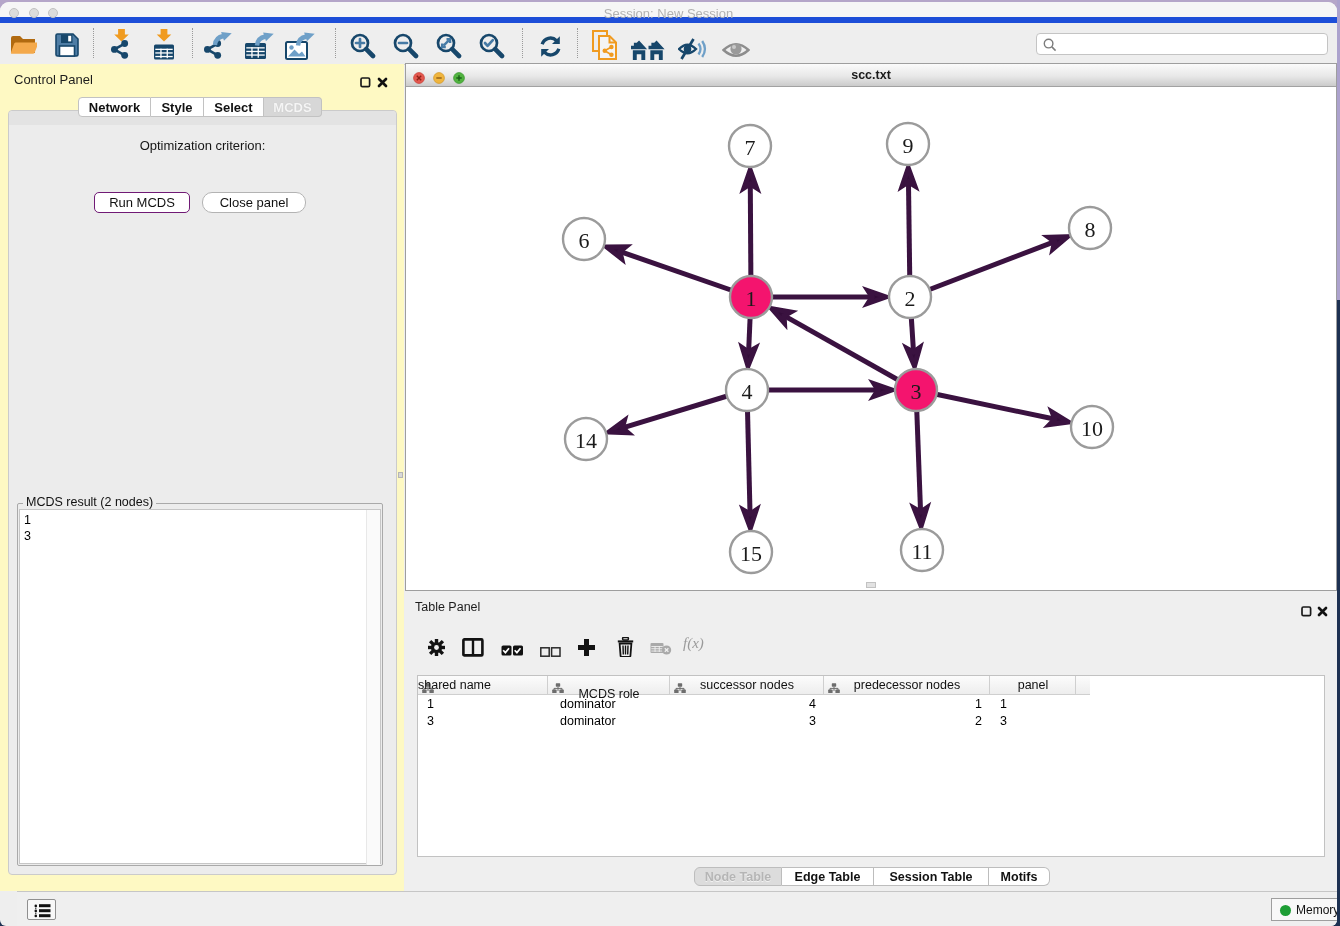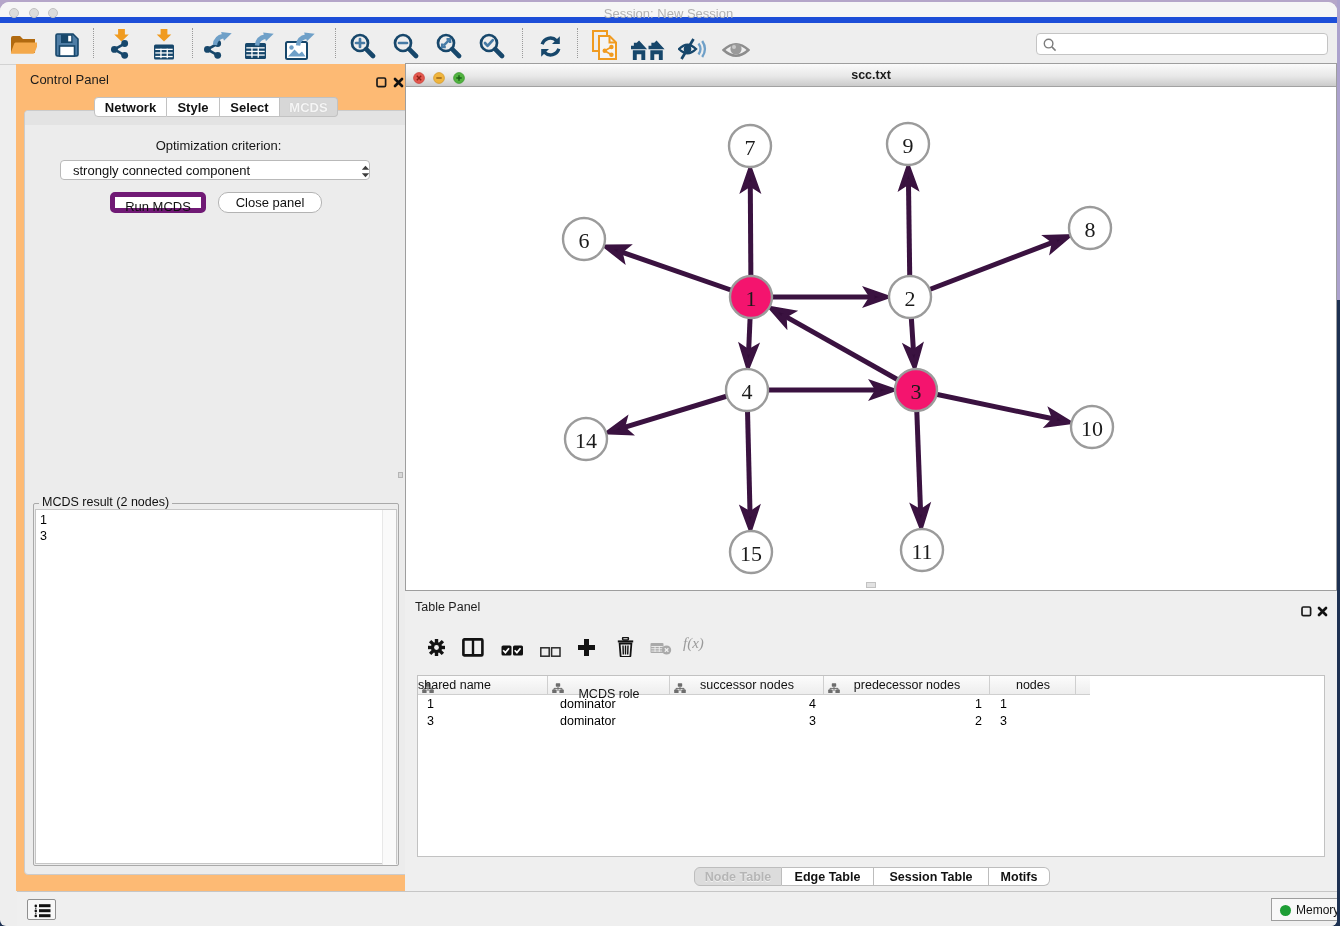--- a/index.html
+++ b/index.html
@@ -6,21 +6,21 @@
 .abs{position:absolute;}
 #backdrop-top{left:0;top:0;width:1340px;height:14px;background:#b5a6c9;}
 #backdrop-right{right:0;top:0;width:3px;height:300px;background:#aca2cd;}
 #win{left:0;top:2px;width:1337px;height:924px;background:#eeeeee;border-radius:9px 9px 6px 6px;overflow:hidden;}
 #titlebar{left:0;top:0;width:100%;height:21px;background:#f6f6f6;border-bottom:6px solid #1d4ed8;}
 .tl{position:absolute;top:6px;width:10px;height:10px;border-radius:50%;background:#dcdcdc;border:1px solid #c2c2c2;}
 #wtitle{width:100%;text-align:center;top:4px;font-size:13px;color:#b2b2b2;}
 #toolbar{left:0;top:21px;width:100%;height:42px;background:#eeeeee;border-bottom:1px solid #d2d2d2;}
 .tsep{position:absolute;top:5px;height:30px;width:0;border-left:1px dotted #9a9a9a;}
 #searchbox{left:1036px;top:10px;width:292px;height:22px;background:#fff;border:1px solid #c4c4c4;border-radius:4px;}
-#cpanel{left:0;top:62px;width:404px;height:827px;background:#fdba74;margin-left:16px;}
+#cpanel{left:0;top:62px;width:404px;height:827px;background:#fef9c3;}
 #cptitle{left:14px;top:8px;font-size:13px;color:#1c1c1c;}
 #tabpane{left:8px;top:46px;width:389px;height:765px;border:1px solid #cbcbcb;border-radius:4px;background:#ececec;}
 #tabstrip{left:9px;top:47px;width:387px;height:14px;background:#e3e3e3;border-radius:4px 4px 0 0;}
 .tab{position:absolute;top:33px;height:20px;font-size:13px;font-weight:700;color:#111;background:#fff;border:1px solid #c2c2c2;text-align:center;line-height:19px;}
 #netwin{left:405px;top:61px;width:932px;height:528px;border:1px solid #9e9e9e;background:#fff;}
 #nettitle{left:0;top:0;width:100%;height:23px;background:linear-gradient(#fbfbfb,#e8e8e8 55%,#cbcbcb);border-bottom:1px solid #a2a2a2;}
 #netname{width:100%;text-align:center;top:4px;font-size:12.5px;font-weight:700;color:#1a1a1a;}
 #tpanel{left:405px;top:589px;width:932px;height:300px;background:#efefef;}
 #tptitle{left:10px;top:9px;font-size:12.5px;color:#1c1c1c;}
 #ttoolbar{left:0px;top:40px;width:908px;height:34px;}
@@ -201,28 +201,21 @@
       <div class="abs" style="left:377px;top:10px;"><svg width="11" height="11" viewBox="0 0 11 11">
           <path d="M2,2 L9,9 M9,2 L2,9" stroke="#111" stroke-width="2.7" stroke-linecap="round"></path>
         </svg></div>
       <div class="abs" id="tabpane"></div>
       <div class="abs" id="tabstrip"></div>
       <div class="tab" style="left:78px;width:73px;border-radius:4px 0 0 4px;border-left:1px solid #c2c2c2;">Network</div>
       <div class="tab" style="left:151px;width:53px;border-left:none;">Style</div>
       <div class="tab" style="left:204px;width:60px;border-left:none;">Select</div>
       <div class="tab" style="left:264px;width:58px;background:#d7d7d7;color:#f5f5f5;border-radius:0 4px 4px 0;border-left:none;text-shadow:0 0 1px #bdbdbd;">MCDS</div>
       <div class="abs" style="left:8px;top:74px;width:389px;text-align:center;font-size:13px;color:#161616;">Optimization criterion:</div>
-      <div class="abs" style="left:44px;top:96px;width:310px;height:20px;background:#fff;border:1px solid #b9b9b9;border-radius:4px;">
-        <div class="abs" style="left:12px;top:2px;font-size:13px;color:#111;">strongly connected component</div>
-        <div class="abs" style="left:300px;top:3px;"><svg width="9" height="13" viewBox="0 0 9 13">
-            <path d="M4.5,0.8 L8.2,4.8 H0.8 z" fill="#3c3c3c"></path>
-            <path d="M4.5,12.2 L0.8,8.2 H8.2 z" fill="#3c3c3c"></path>
-          </svg></div>
-      </div>
-      <div class="abs" style="left:94px;top:128px;width:96px;height:21px;background:#fff;border:5px solid #701a75;border-radius:5px;text-align:center;line-height:20px;font-size:13px;color:#111;">Run MCDS</div>
+      <div class="abs" style="left:94px;top:128px;width:96px;height:21px;background:#fff;border:1px solid #701a75;border-radius:5px;text-align:center;line-height:20px;font-size:13px;color:#111;">Run MCDS</div>
       <div class="abs" style="left:202px;top:128px;width:104px;height:21px;background:#fff;border:1px solid #b3b3b3;border-radius:10px;text-align:center;line-height:20px;font-size:13px;color:#111;">Close panel</div>
       <div class="abs" style="left:17px;top:439px;width:366px;height:363px;border:1px solid #a9a9a9;border-radius:2px;"></div>
       <div class="abs" style="left:23px;top:431px;background:#ececec;padding:0 3px;font-size:12.5px;color:#111;">MCDS result (2 nodes)</div>
       <div class="abs" style="left:19px;top:445px;width:362px;height:355px;background:#fff;border:1px solid #c6c6c6;">
         <div class="abs" style="left:4px;top:2px;font-size:12.5px;line-height:16px;color:#000;">1<br>3</div>
         <div class="abs" style="left:346px;top:0;width:14px;height:355px;background:#fafafa;border-left:1px solid #e8e8e8;"></div>
       </div>
     </div>
 <div class="abs" style="left:398px;top:470px;width:5px;height:6px;background:#d8d8d8;border:1px solid #b5b5b5;"></div>
 <div class="abs" id="netwin">
@@ -395,21 +388,21 @@
           <div class="hcol" style="left:406px;width:166px;">
             <div class="abs" style="left:4px;top:4px;"><svg width="12" height="10" viewBox="0 0 12 10">
                 <rect x="3.8" y="0.3" width="4.4" height="3.4" rx="0.6" fill="#6d6d6d"></rect>
                 <path d="M6,3.7 V5.4 M2,8 V5.4 H10 V8 M6,5.4 V8" stroke="#6d6d6d" stroke-width="1" fill="none"></path>
                 <rect x="0.2" y="6.6" width="4.4" height="3.4" rx="0.6" fill="#6d6d6d"></rect>
                 <rect x="7.4" y="6.6" width="4.4" height="3.4" rx="0.6" fill="#6d6d6d"></rect>
               </svg></div>
             <div class="abs" style="left:0;top:0;width:166px;text-align:center;">predecessor nodes</div>
           </div>
           <div class="hcol" style="left:572px;width:86px;">
-            <div class="abs" style="left:0;top:0;width:86px;text-align:center;">nodes</div>
+            <div class="abs" style="left:0;top:0;width:86px;text-align:center;">panel</div>
           </div>
         </div>
         <div class="trow" style="top:20px;">
           <div class="tcell" style="left:9px;">1</div>
           <div class="tcell" style="left:142px;">dominator</div>
           <div class="tcell" style="left:252px;width:146px;text-align:right;">4</div>
           <div class="tcell" style="left:406px;width:158px;text-align:right;">1</div>
           <div class="tcell" style="left:582px;">1</div>
         </div>
         <div class="trow" style="top:37px;">

